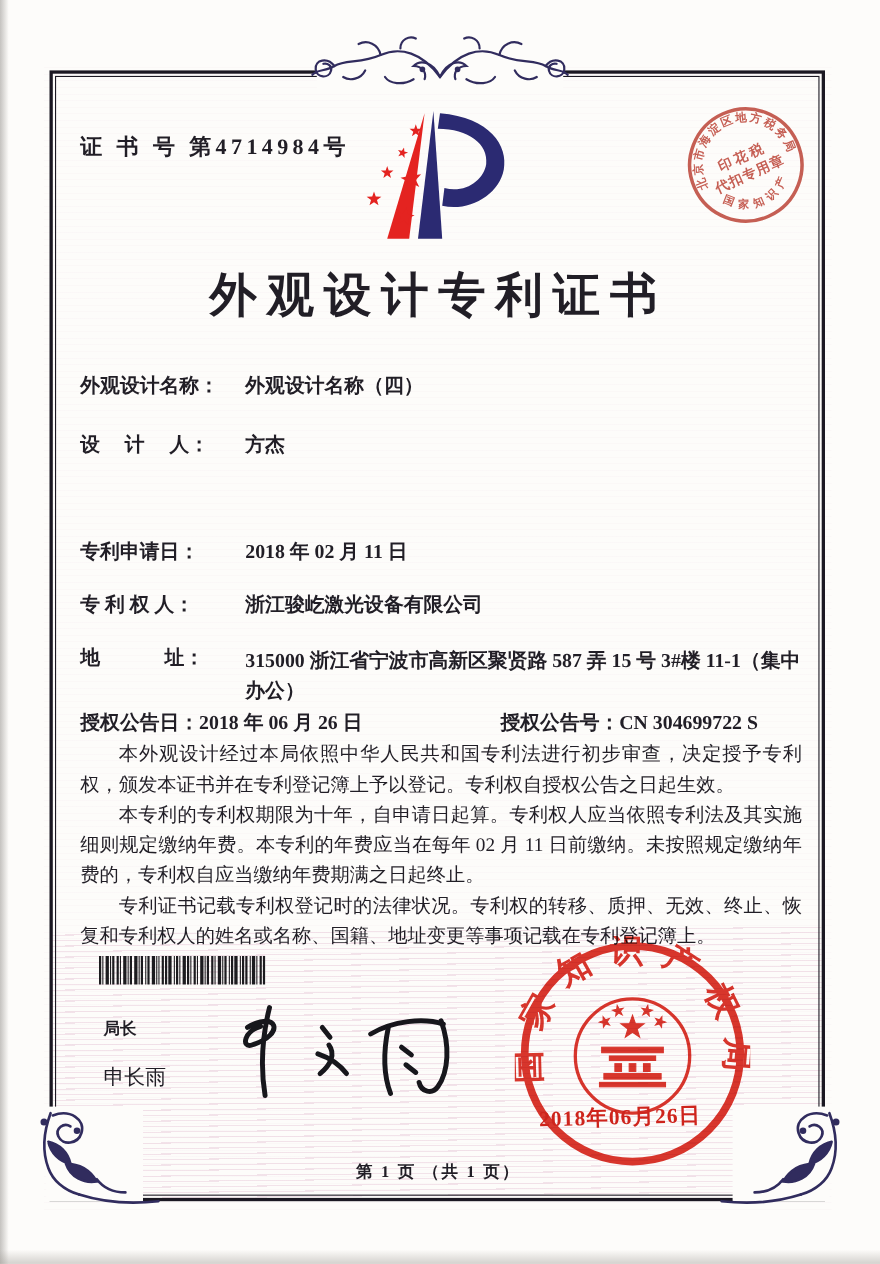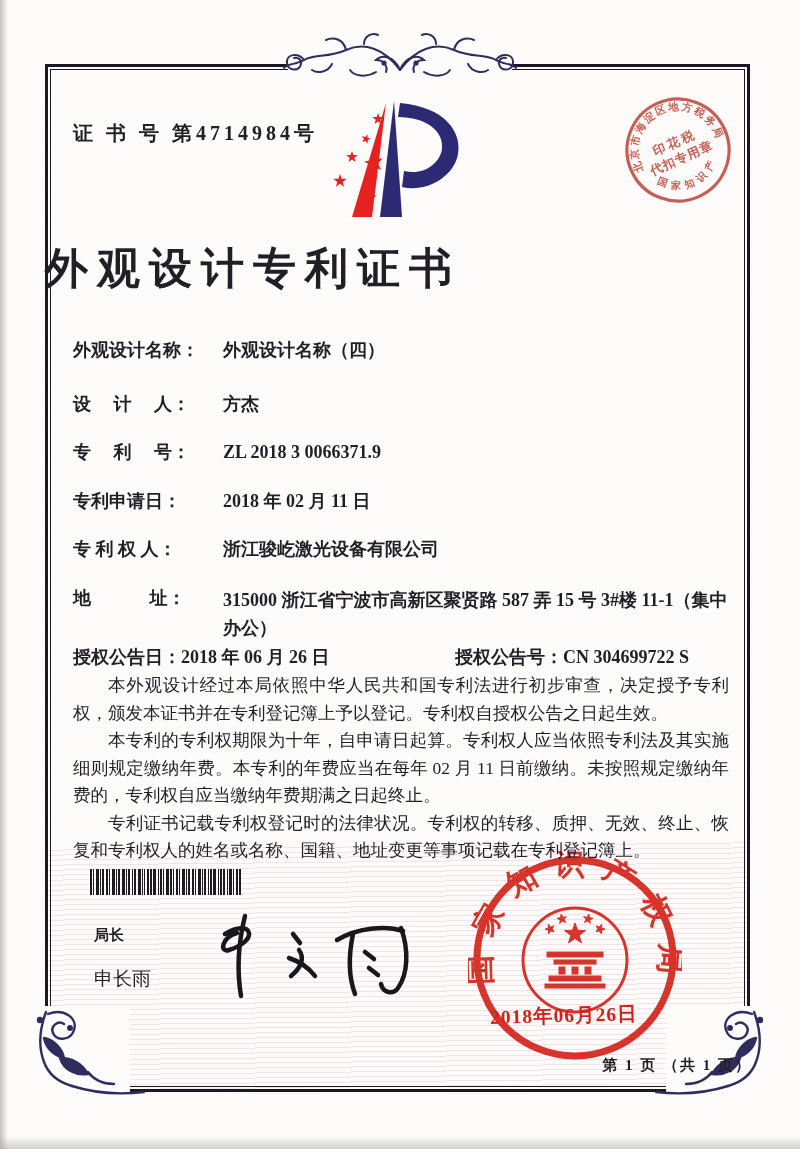--- a/index.html
+++ b/index.html
@@ -15,35 +15,35 @@
   .waves-bottom{left:48px;top:845px;width:700px;height:242px;z-index:1;opacity:.85;transform:rotate(-.6deg);
      background:repeating-linear-gradient(0deg,rgba(216,165,193,.34) 0 1px,transparent 1px 5px);}
   
   .frame{left:45px;top:64px;width:699px;height:1022px;border:3px solid #1b1822;z-index:2;}
   .frame-inner{position:absolute;inset:2px;border:1px solid #1b1822;}
   .patch{background:#fdfcfa;z-index:3;}
   .orn{z-index:4;}
   .content{z-index:5;}
   .stamp-layer{z-index:6;}
   .cert-number{left:73px;top:120px;font-size:20px;letter-spacing:4px;font-weight:600;}
-  .title{left:45px;top:240px;width:707px;text-align:left;font-size:43px;letter-spacing:9px;font-weight:600;}
+  .title{left:45px;top:240px;width:707px;text-align:center;font-size:43px;letter-spacing:9px;font-weight:600;}
   .frow{position:absolute;left:73px;font-size:18px;font-weight:600;white-space:nowrap;z-index:5;}
   .flabel{display:inline-block;min-width:150px;}
   .fvalue-wrap{white-space:normal;display:inline-block;vertical-align:top;width:514px;line-height:28px;}
   .grant2{position:absolute;left:382px;top:0;}
   .paras{left:73px;top:672px;width:656px;font-size:17.5px;line-height:27.5px;text-align:justify;z-index:5;}
   .paras p{margin:0;text-indent:2em;}
   .signer-title{left:94px;top:926px;font-size:15px;font-weight:600;}
   .signer-name{left:94px;top:966px;font-size:19px;font-weight:400;text-align:right;}
   .signature{left:205px;top:900px;}
   .barcode{left:90px;top:869px;}
   .seal{left:468px;top:851px;opacity:.93;mix-blend-mode:multiply;}
   .seal-date{left:490px;top:1002px;font-size:19.5px;font-weight:600;color:#ce241c;letter-spacing:1px;transform:rotate(-1.5deg);z-index:7;}
   .tax-stamp{left:620px;top:92px;transform:rotate(-24deg);opacity:.88;mix-blend-mode:multiply;}
-  .footer{left:45px;top:1056px;width:707px;text-align:right;font-size:15px;letter-spacing:2px;font-weight:600;z-index:5;}
+  .footer{left:45px;top:1056px;width:707px;text-align:center;font-size:15px;letter-spacing:2px;font-weight:600;z-index:5;}
 </style>
 </head>
 <body>
 
 <div class="page">
 
   <div class="abs edge-left"></div>
   <div class="abs edge-bottom"></div>
   <div class="abs waves-all"></div>
   <div class="abs waves-bottom"></div>
@@ -125,23 +125,20 @@
     <text x="0" y="13" text-anchor="middle" font-size="12.5" letter-spacing="1" fill="#c04a3e" font-weight="bold">代扣专用章</text>
   </svg>
 
   <div class="abs content title">外观设计专利证书</div>
 
   <div class="frow" style="top:338px">
     <span class="flabel">外观设计名称：</span><span class="fvalue">外观设计名称（四）</span>
   </div>
   <div class="frow" style="top:392px">
     <span class="flabel">设　 计 　人：</span><span class="fvalue">方杰</span>
-  </div>
-  <div class="frow" style="top:440px">
-    <span class="flabel">专　 利 　号：</span><span class="fvalue">ZL 2018 3 0066371.9</span>
   </div>
   <div class="frow" style="top:489px">
     <span class="flabel">专利申请日：</span><span class="fvalue">2018 年 02 月 11 日</span>
   </div>
   <div class="frow" style="top:537px">
     <span class="flabel">专 利 权 人：</span><span class="fvalue">浙江骏屹激光设备有限公司</span>
   </div>
   <div class="frow" style="top:586px">
     <span class="flabel">地　 　　址：</span><span class="fvalue fvalue-wrap">315000 浙江省宁波市高新区聚贤路 587 弄 15 号 3#楼 11-1（集中办公）</span>
   </div>

